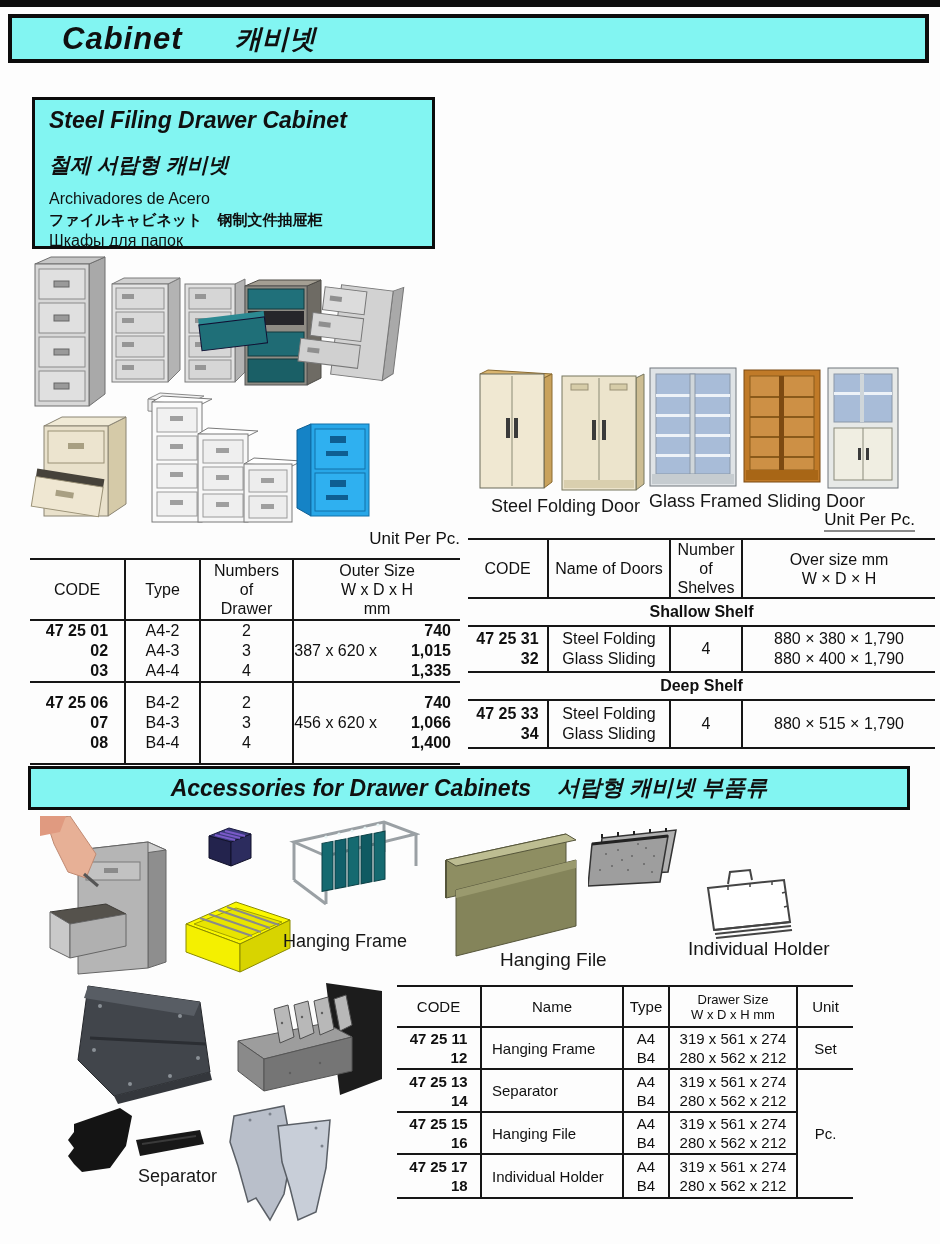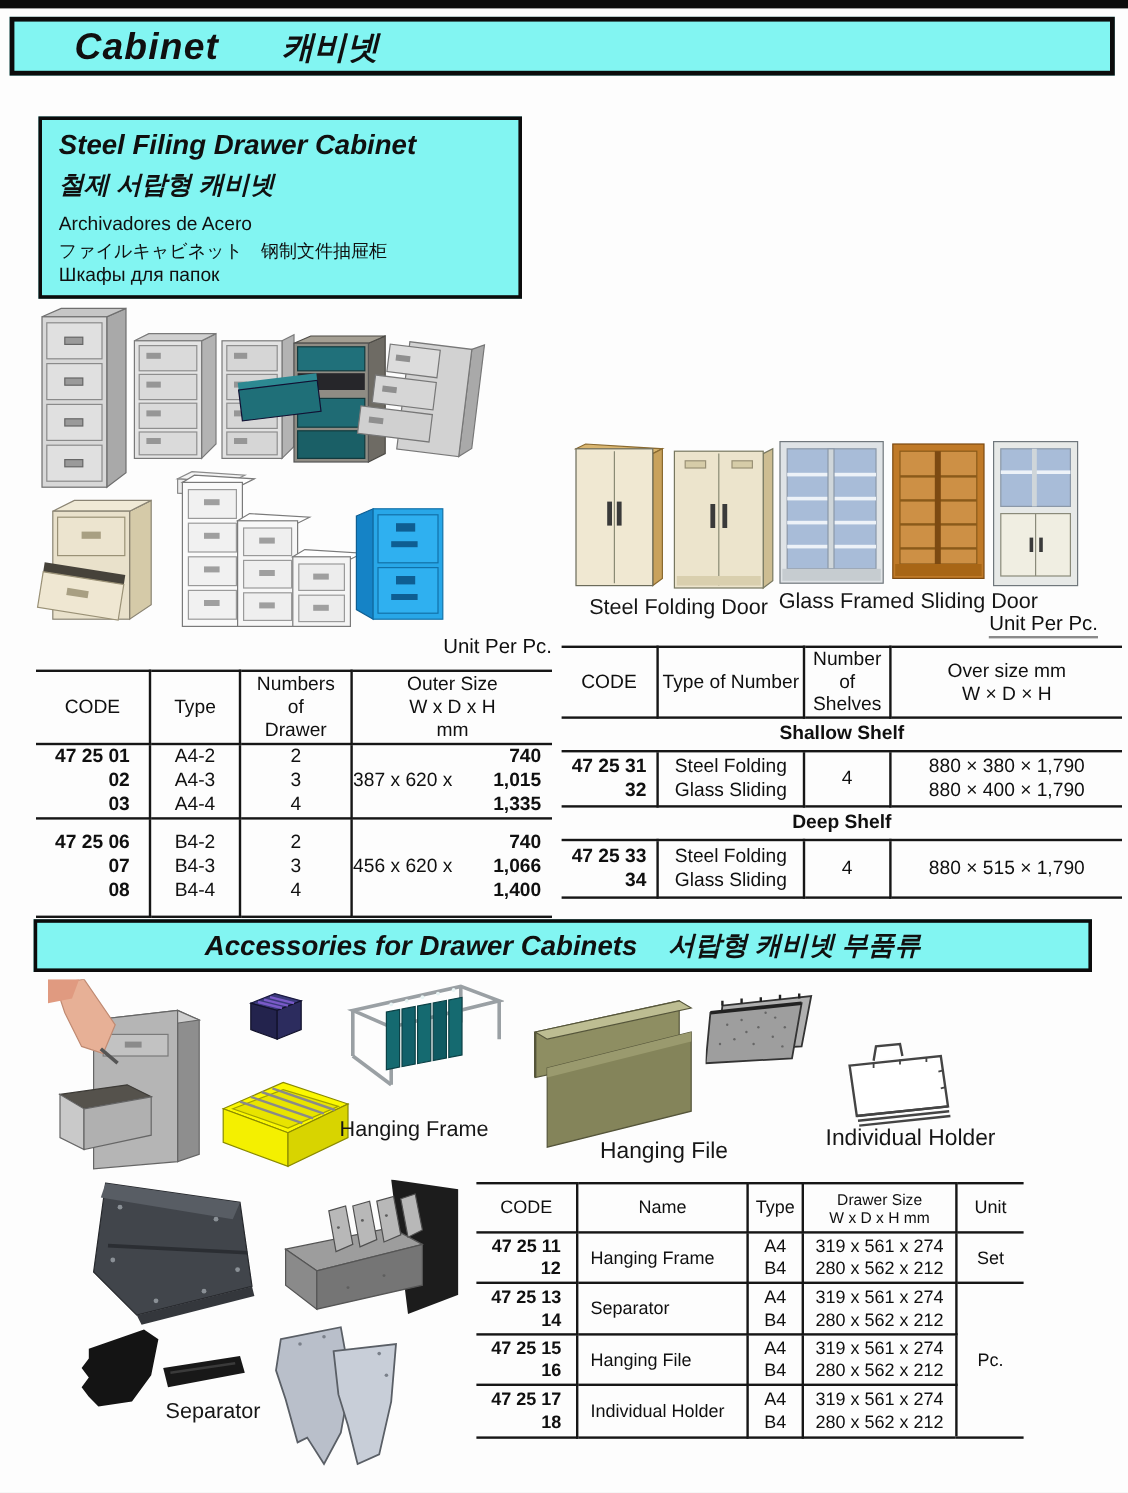--- a/index.html
+++ b/index.html
@@ -10,23 +10,23 @@
 
   
   .cyan{background:#82f5f2;border:3px solid #0c0c0c;box-sizing:border-box;}
   .banner1{left:8px;top:14px;width:921px;height:49px;border-width:4px;display:flex;align-items:center;padding-left:26px;}
   .banner1 .en{font-size:31px;font-weight:bold;font-style:italic;letter-spacing:1px;margin-left:24px;}
   .banner1 .ko{font-size:27px;font-weight:bold;font-style:italic;margin-left:52px;}
   .infobox{padding:7px 10px 0 14px;}
   .box1{left:32px;top:97px;width:403px;height:152px;}
   .box2{left:465px;top:198px;width:429px;height:161px;}
   .t-en{font-size:23px;font-weight:bold;font-style:italic;white-space:nowrap;}
-  .t-ko{font-size:21px;font-weight:bold;font-style:italic;margin-top:6px;}
+  .t-ko{font-size:21px;font-weight:bold;font-style:italic;margin-top:17px;}
   .t-es{font-size:16px;margin-top:11px;}
-  .t-ja{font-size:15px;font-weight:normal;margin-top:3px;}
+  .t-ja{font-size:15px;font-weight:bold;margin-top:3px;}
   .t-ru{font-size:16px;margin-top:2px;}
   .box2 .t-es{margin-top:9px;}
 
   .banner2{left:28px;top:766px;width:882px;height:44px;display:flex;align-items:center;justify-content:center;}
   .banner2 .en{font-size:23px;font-weight:bold;font-style:italic;}
   .banner2 .ko{font-size:22px;font-weight:bold;font-style:italic;margin-left:26px;}
 
   
   .cap{font-size:18px;color:#161616;}
   .unit-note{font-size:17px;}
@@ -325,21 +325,21 @@
   <table class="abs cat" style="left:468px;top:538px;width:467px;">
     <colgroup>
         <col style="width:80px">
         <col style="width:122px">
         <col style="width:72px">
         <col style="width:193px">
       </colgroup>
     <tbody>
         <tr style="height:56px">
       <td class="bt bb vr hdr">CODE</td>
-      <td class="bt bb vr hdr">Type of Number</td>
+      <td class="bt bb vr hdr">Name of Doors</td>
       <td class="bt bb vr hdr pl">Number
 of
 Shelves</td>
       <td class="bt bb hdr pl">Over size mm
 W × D × H</td>
     </tr>
     <tr style="height:28px">
       <td colspan="4" class="bb secband">Shallow Shelf</td>
     </tr>
     <tr style="height:46px">

